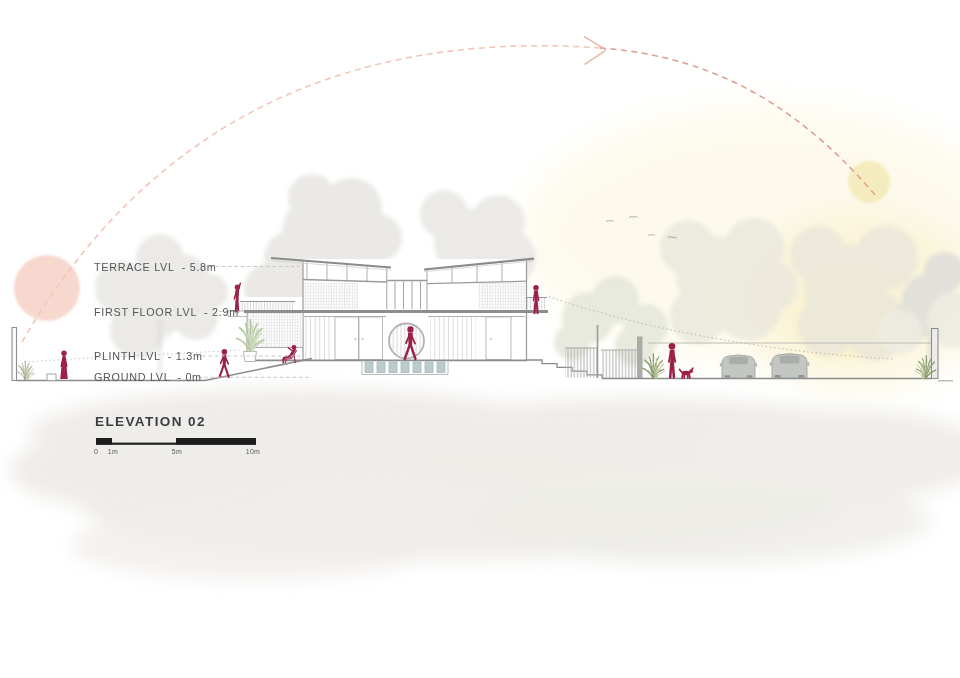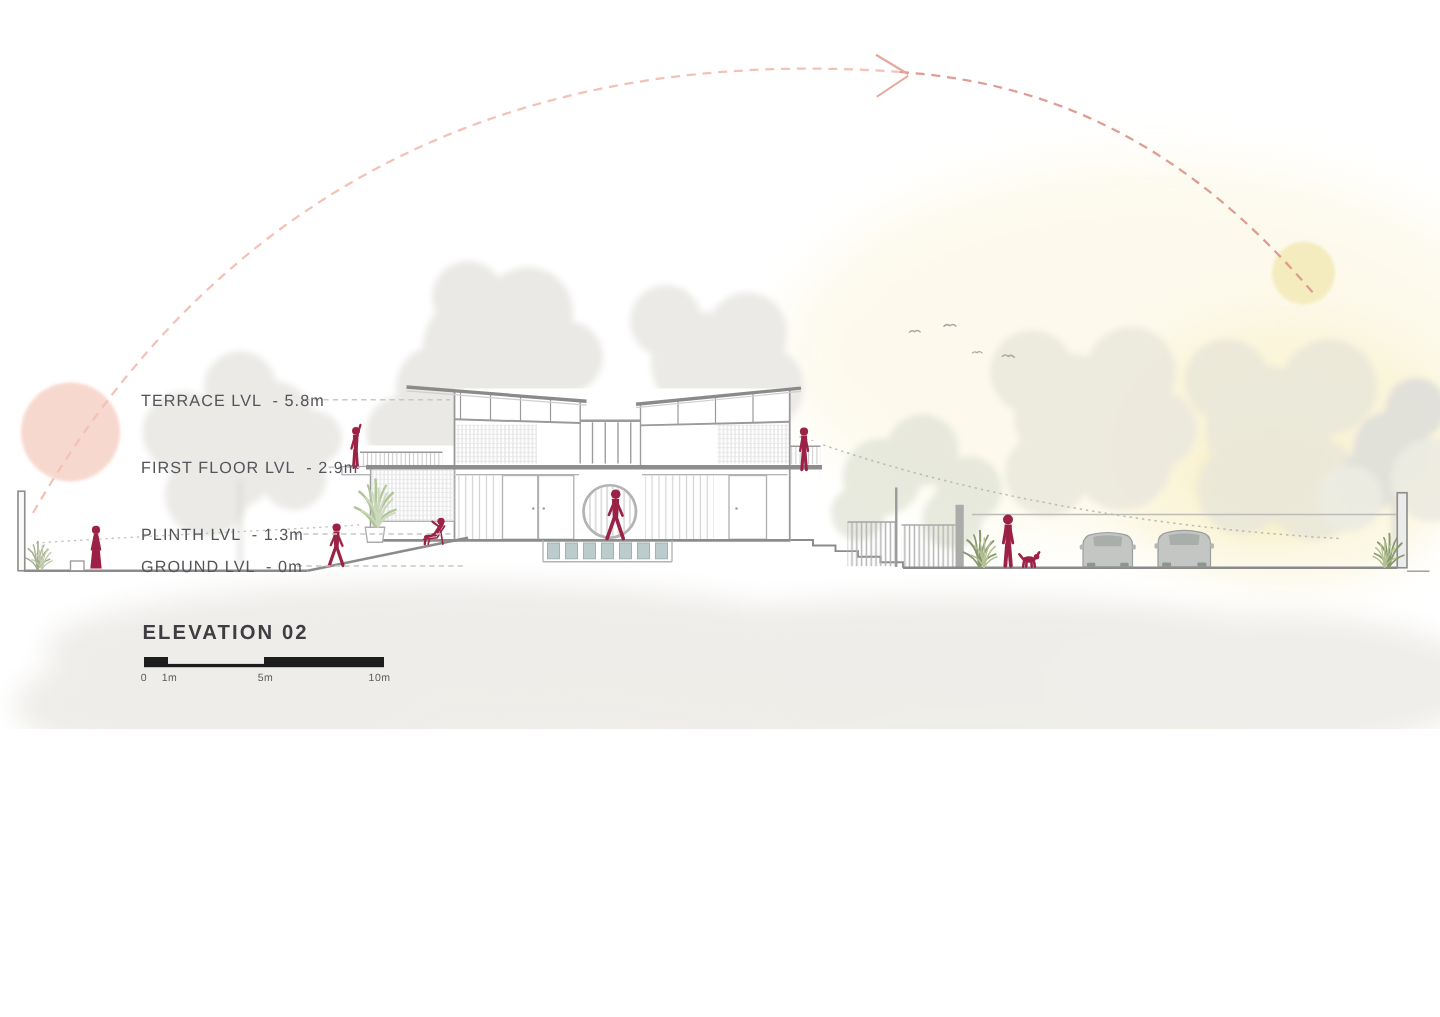--- a/index.html
+++ b/index.html
@@ -1,16 +1,16 @@
 <!DOCTYPE html>
 <html><head>
 <meta charset="utf-8">
 <style>
   html,body{margin:0;padding:0;background:#ffffff;}
-  .canvas{position:relative;width:960px;height:486px;background:#ffffff;overflow:hidden;
+  .canvas{position:relative;width:960px;height:678px;background:#ffffff;overflow:hidden;
           font-family:"Liberation Sans",sans-serif;}
   svg text{white-space:pre;}
   .lvl-label{font-size:10.8px;letter-spacing:0.7px;fill:#54545a;}
   .title-text{font-size:13.5px;font-weight:700;letter-spacing:1.4px;fill:#3d3d42;}
   .tick-label{font-size:7px;letter-spacing:0.3px;fill:#5c5c60;}
   .fig{fill:#9b2246;}
   .limb{stroke:#9b2246;stroke-width:1.5;stroke-linecap:round;fill:none;}
   .leg{stroke:#9b2246;stroke-width:2;stroke-linecap:round;fill:none;}
   .bld{stroke:#9a9a9a;fill:none;}
 </style>

